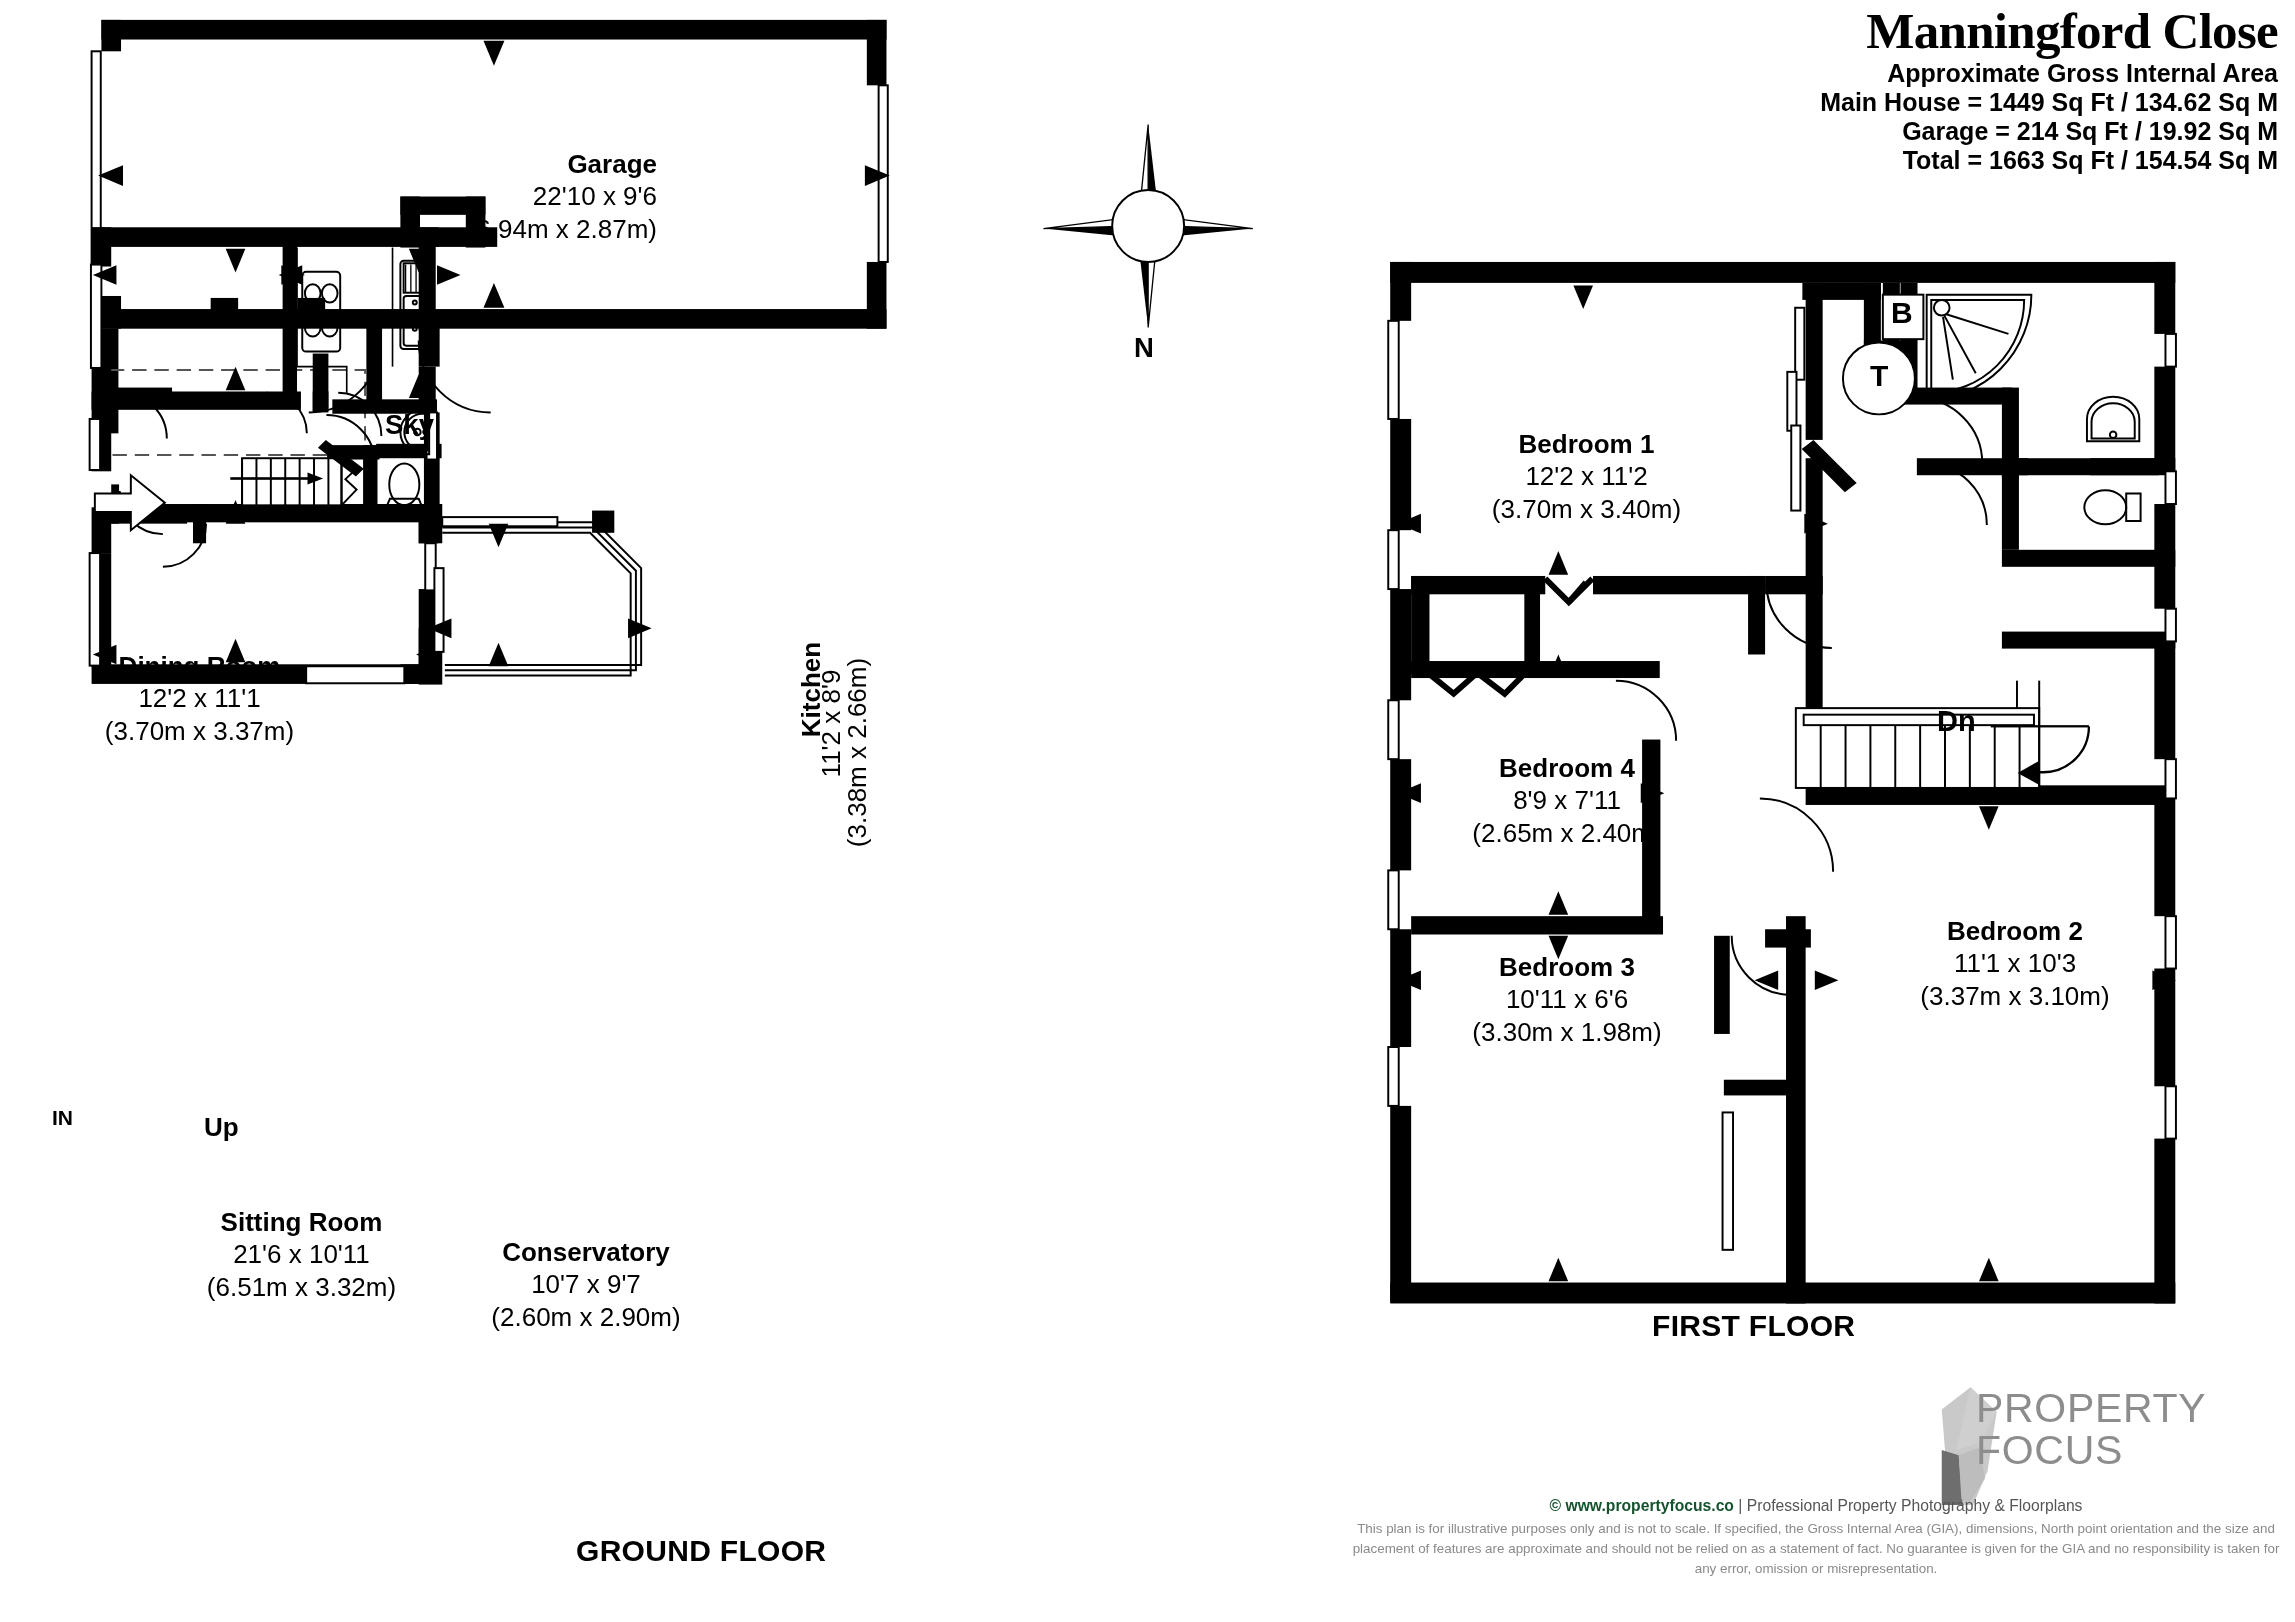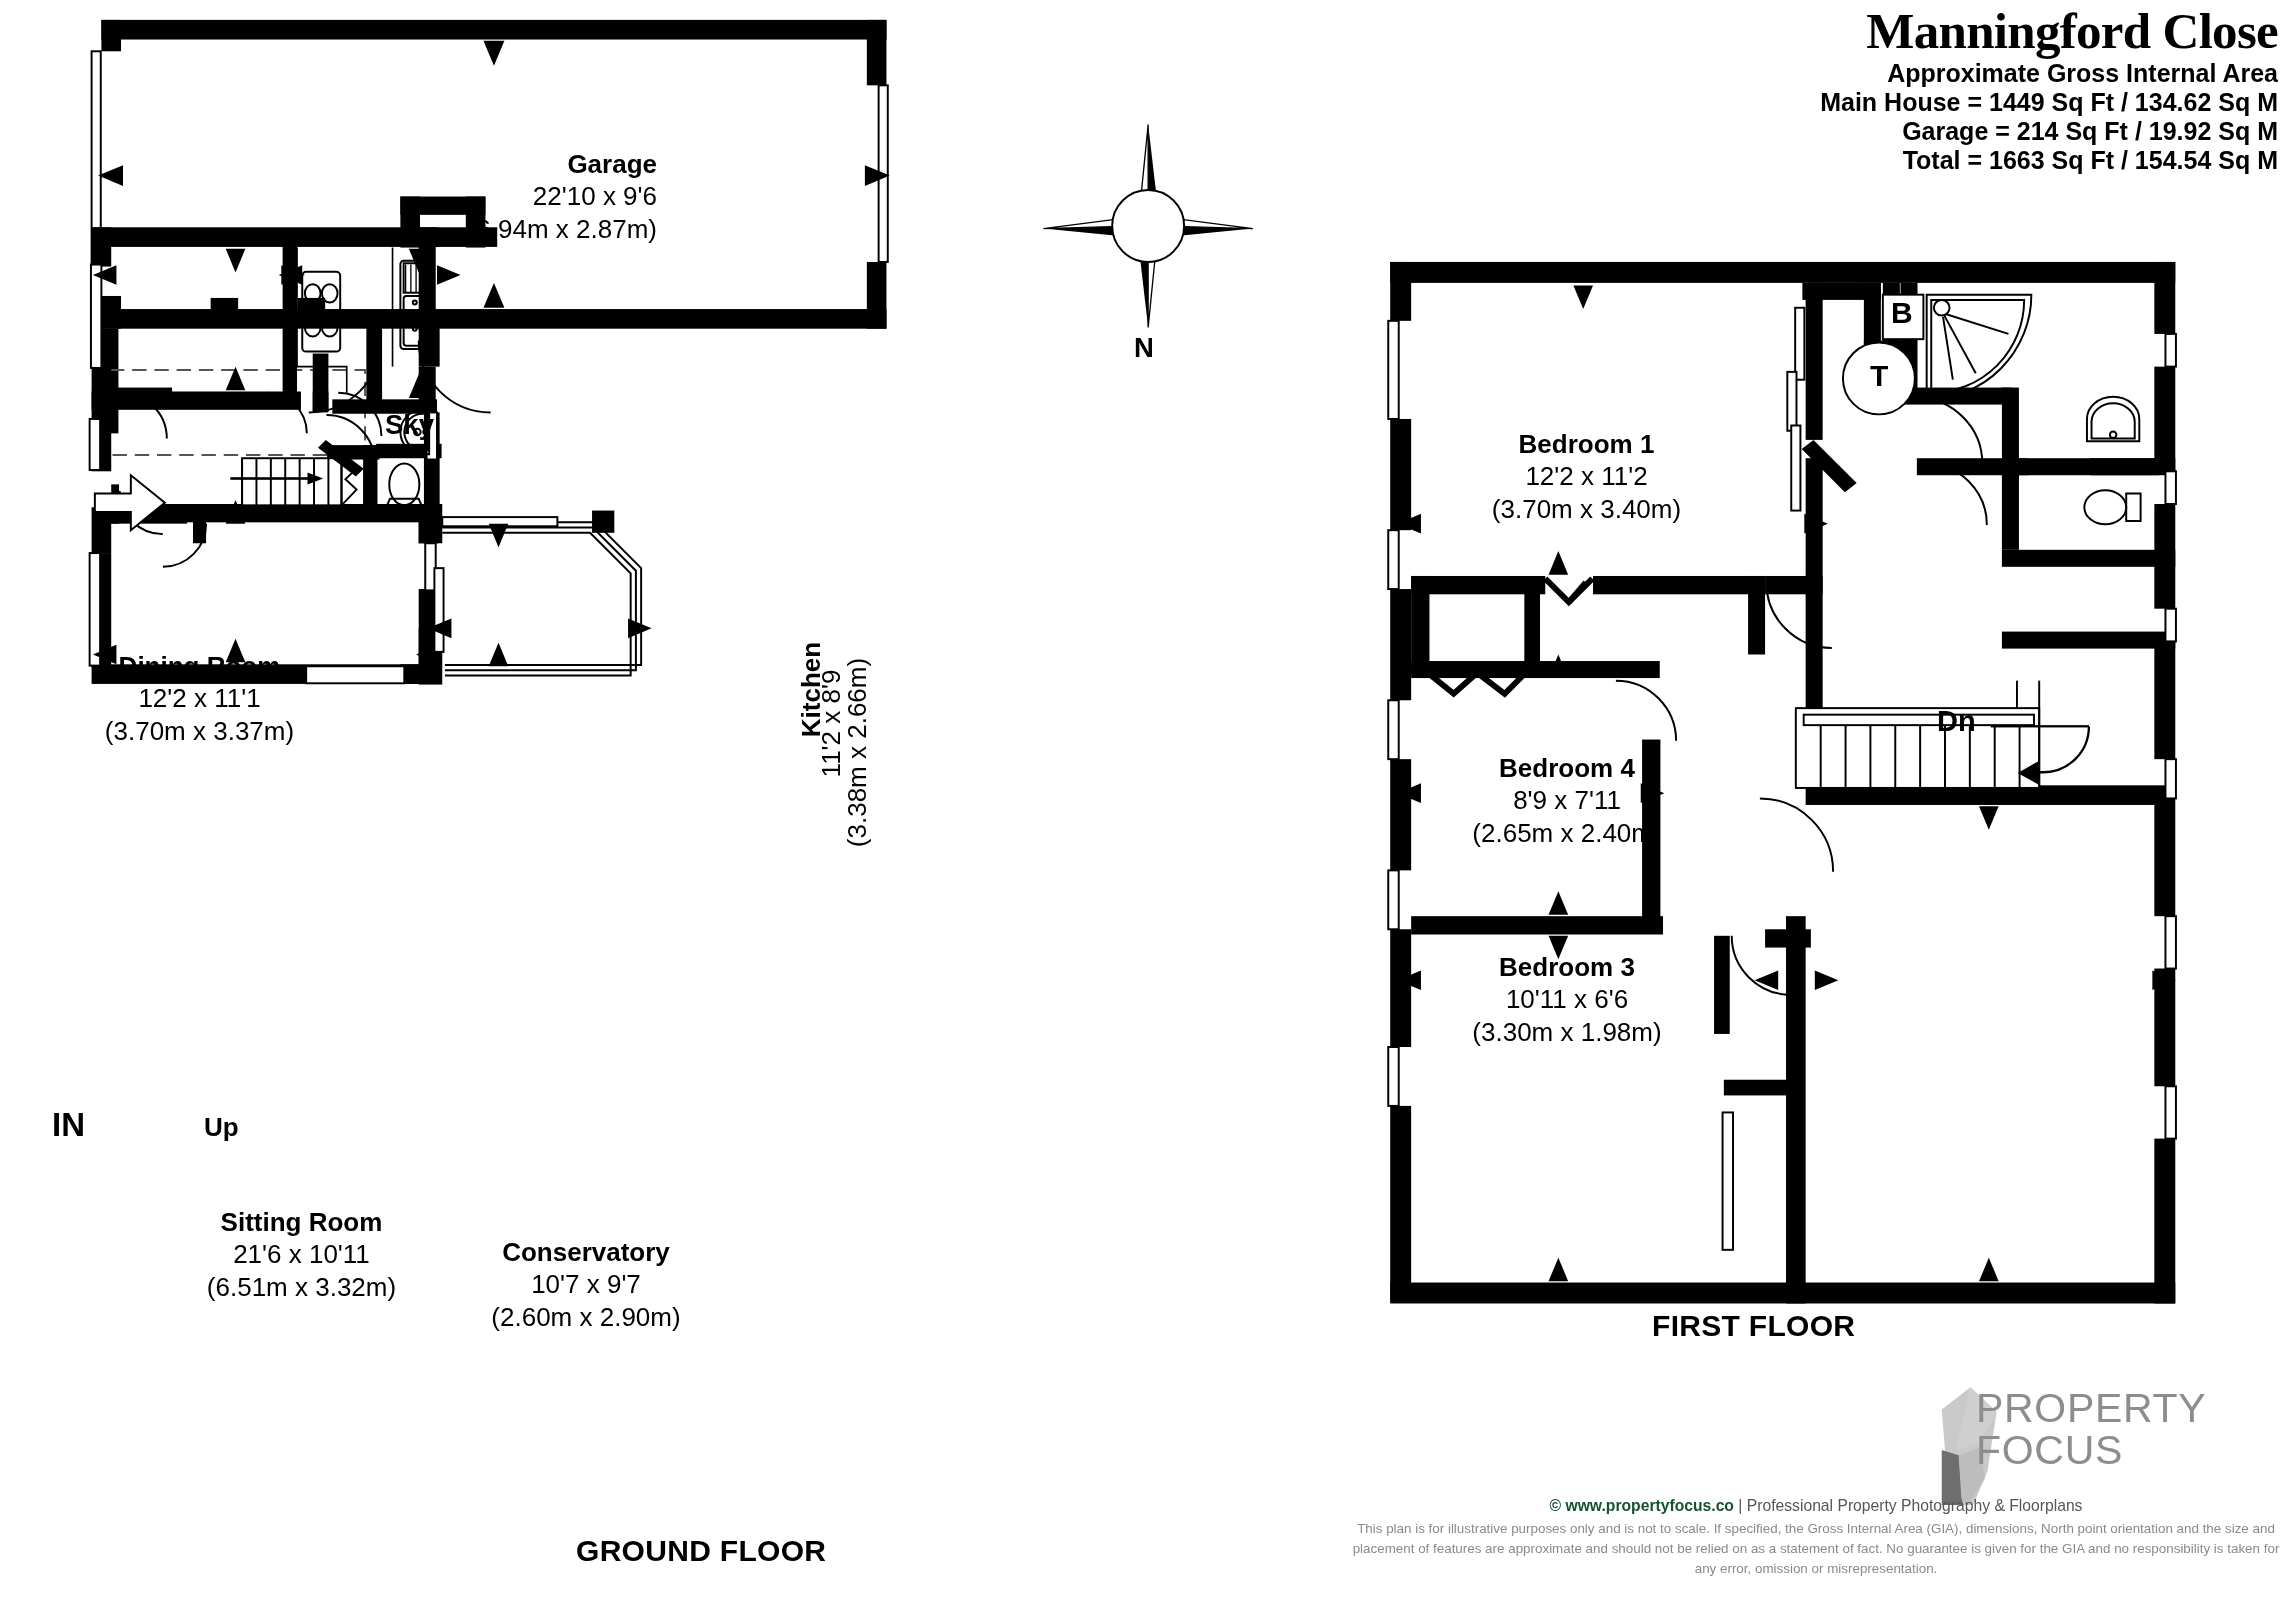--- a/index.html
+++ b/index.html
@@ -29,21 +29,21 @@
 
   .footer{position:absolute;left:1348px;top:1495px;width:936px;text-align:center;}
   .copy{font-size:15.7px;color:#555;line-height:22px;}
   .copy b{color:#14532d;}
   .disc{font-size:13.4px;color:#8a8a8a;line-height:20px;margin-top:2px;}
 
   .logo-text{position:absolute;left:1976px;top:1387px;
              font-size:41px;font-weight:normal;line-height:42px;color:#8d8d8d;
              letter-spacing:0.7px;}
   .north-lbl{position:absolute;font-weight:bold;font-size:27.5px;}
-  .in-lbl{position:absolute;font-weight:bold;font-size:33px;}
+  .in-lbl{position:absolute;font-weight:bold;font-size:21px;}
 </style>
 </head>
 <body>
 
 <div class="canvas">
 
 <svg viewBox="0 0 3508 2480">
   <defs>
 
     <g id="arrowUp">
@@ -509,20 +509,25 @@
   <div class="d1">8'9 x 7'11</div>
   <div class="d2">(2.65m x 2.40m)</div>
 </div>
 
 <div class="room" style="left:1410px;top:952px;width:314px;">
   <div class="nm">Bedroom 3</div>
   <div class="d1">10'11 x 6'6</div>
   <div class="d2">(3.30m x 1.98m)</div>
 </div>
 
+<div class="room" style="left:1858px;top:916px;width:314px;">
+  <div class="nm">Bedroom 2</div>
+  <div class="d1">11'1 x 10'3</div>
+  <div class="d2">(3.37m x 3.10m)</div>
+</div>
 
 <div class="small-lbl" style="left:1937px;top:705px;font-size:29px;">Dn</div>
 
 <div class="floor-label" style="left:576px;top:1534px;">GROUND FLOOR</div>
 <div class="floor-label" style="left:1652px;top:1309px;">FIRST FLOOR</div>
 
 <svg style="left:0;top:0;pointer-events:none;" viewBox="0 0 3508 2480" width="2295" height="1623">
   <g transform="translate(2960,2120)">
     <path d="M52,0 L92,38 L78,128 L40,150 L14,108 L8,34 Z" fill="#c9c9c9"></path>
     <path d="M52,0 L92,38 L66,86 L40,150 L30,96 Z" fill="#cfcfcf"></path>

